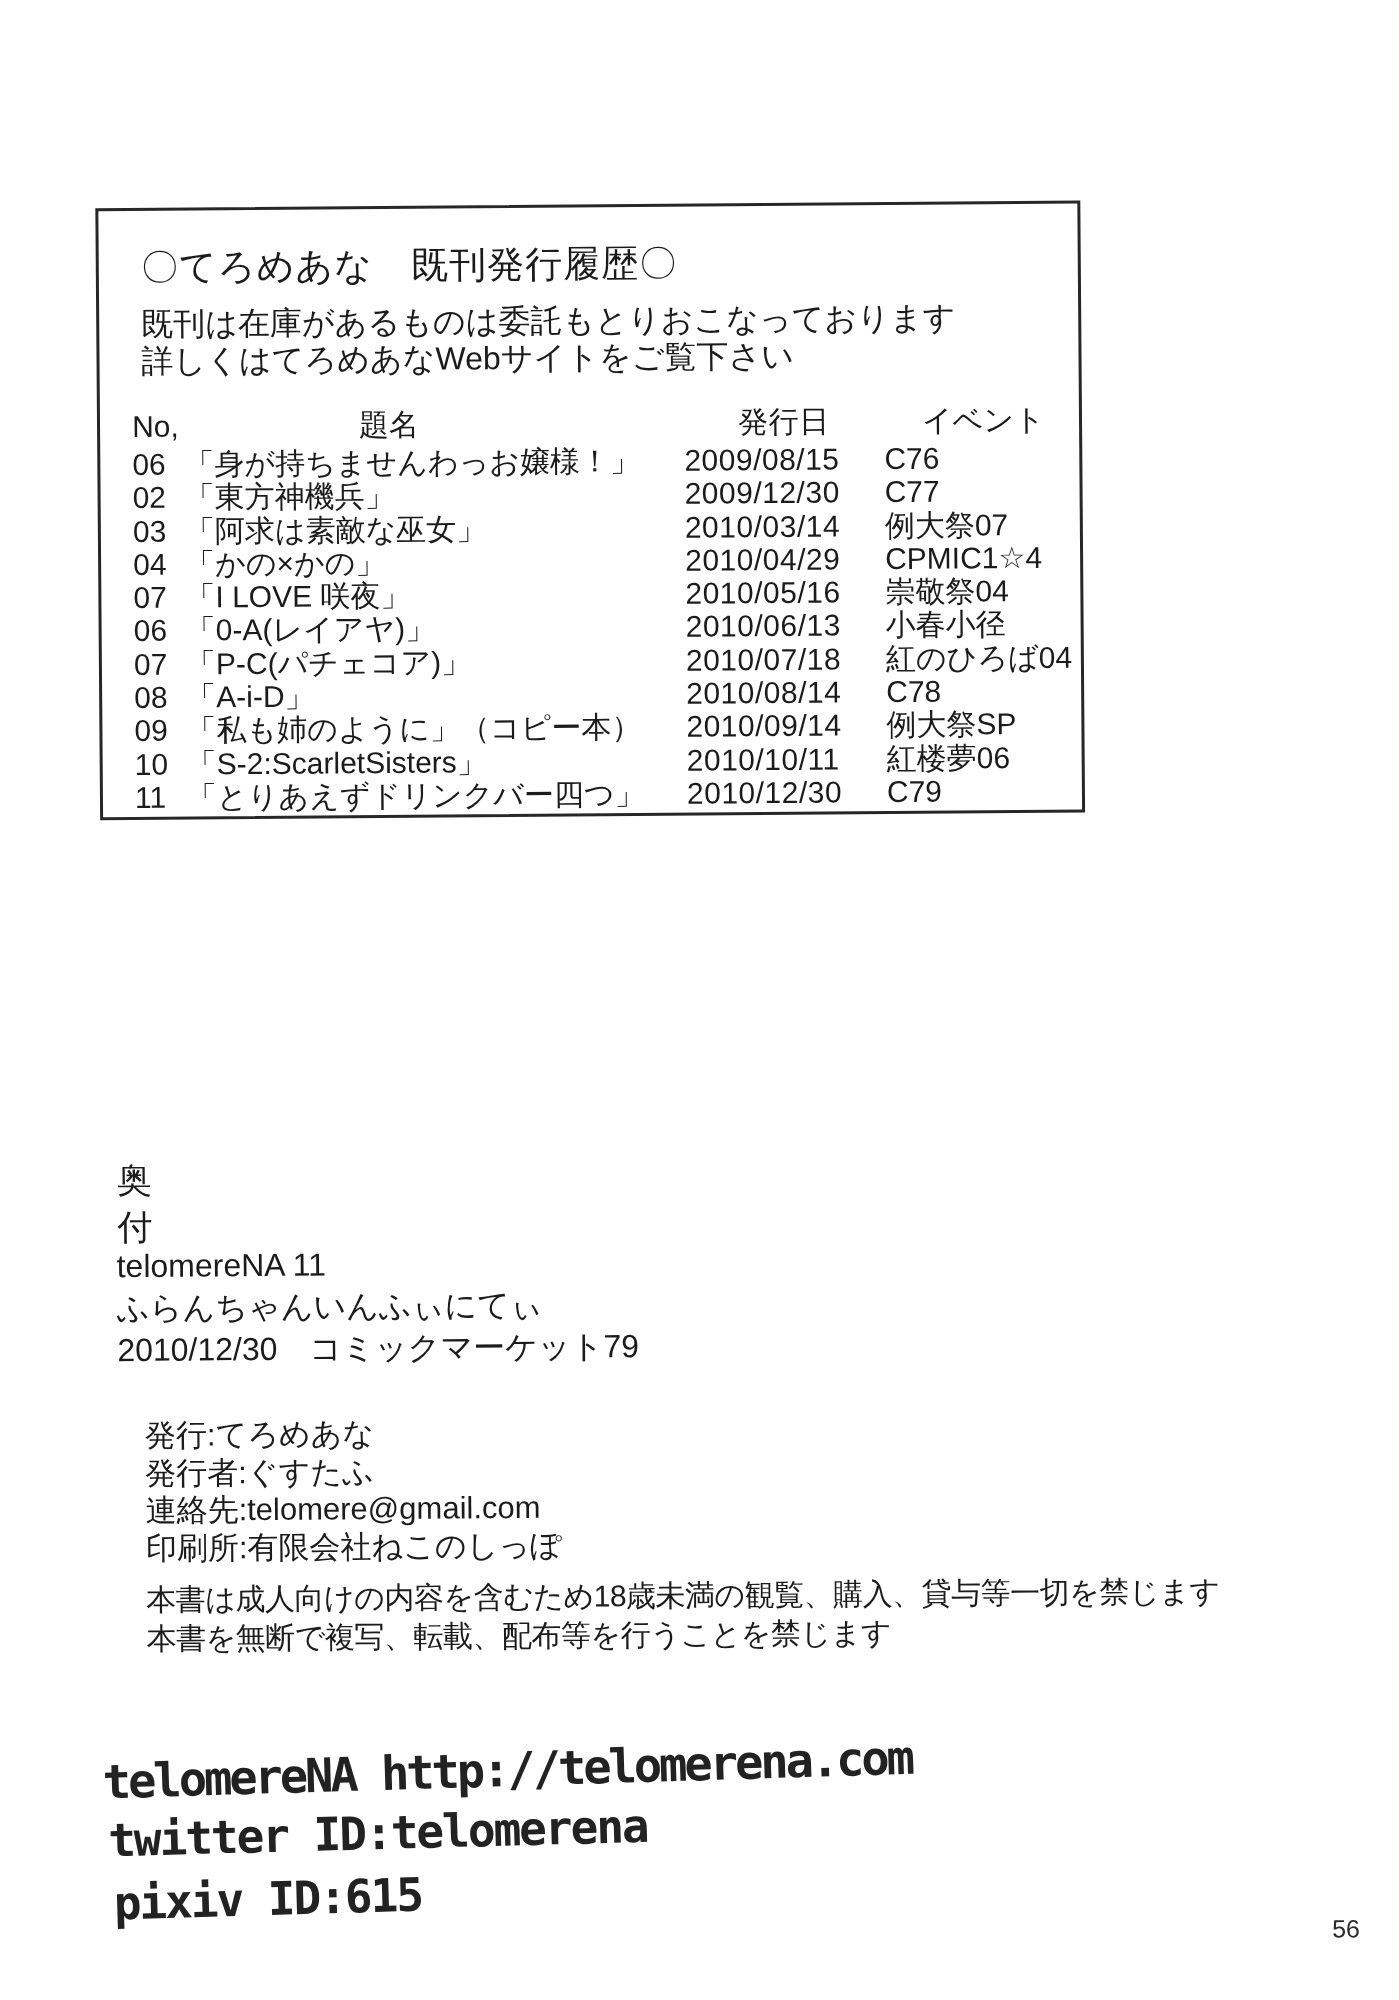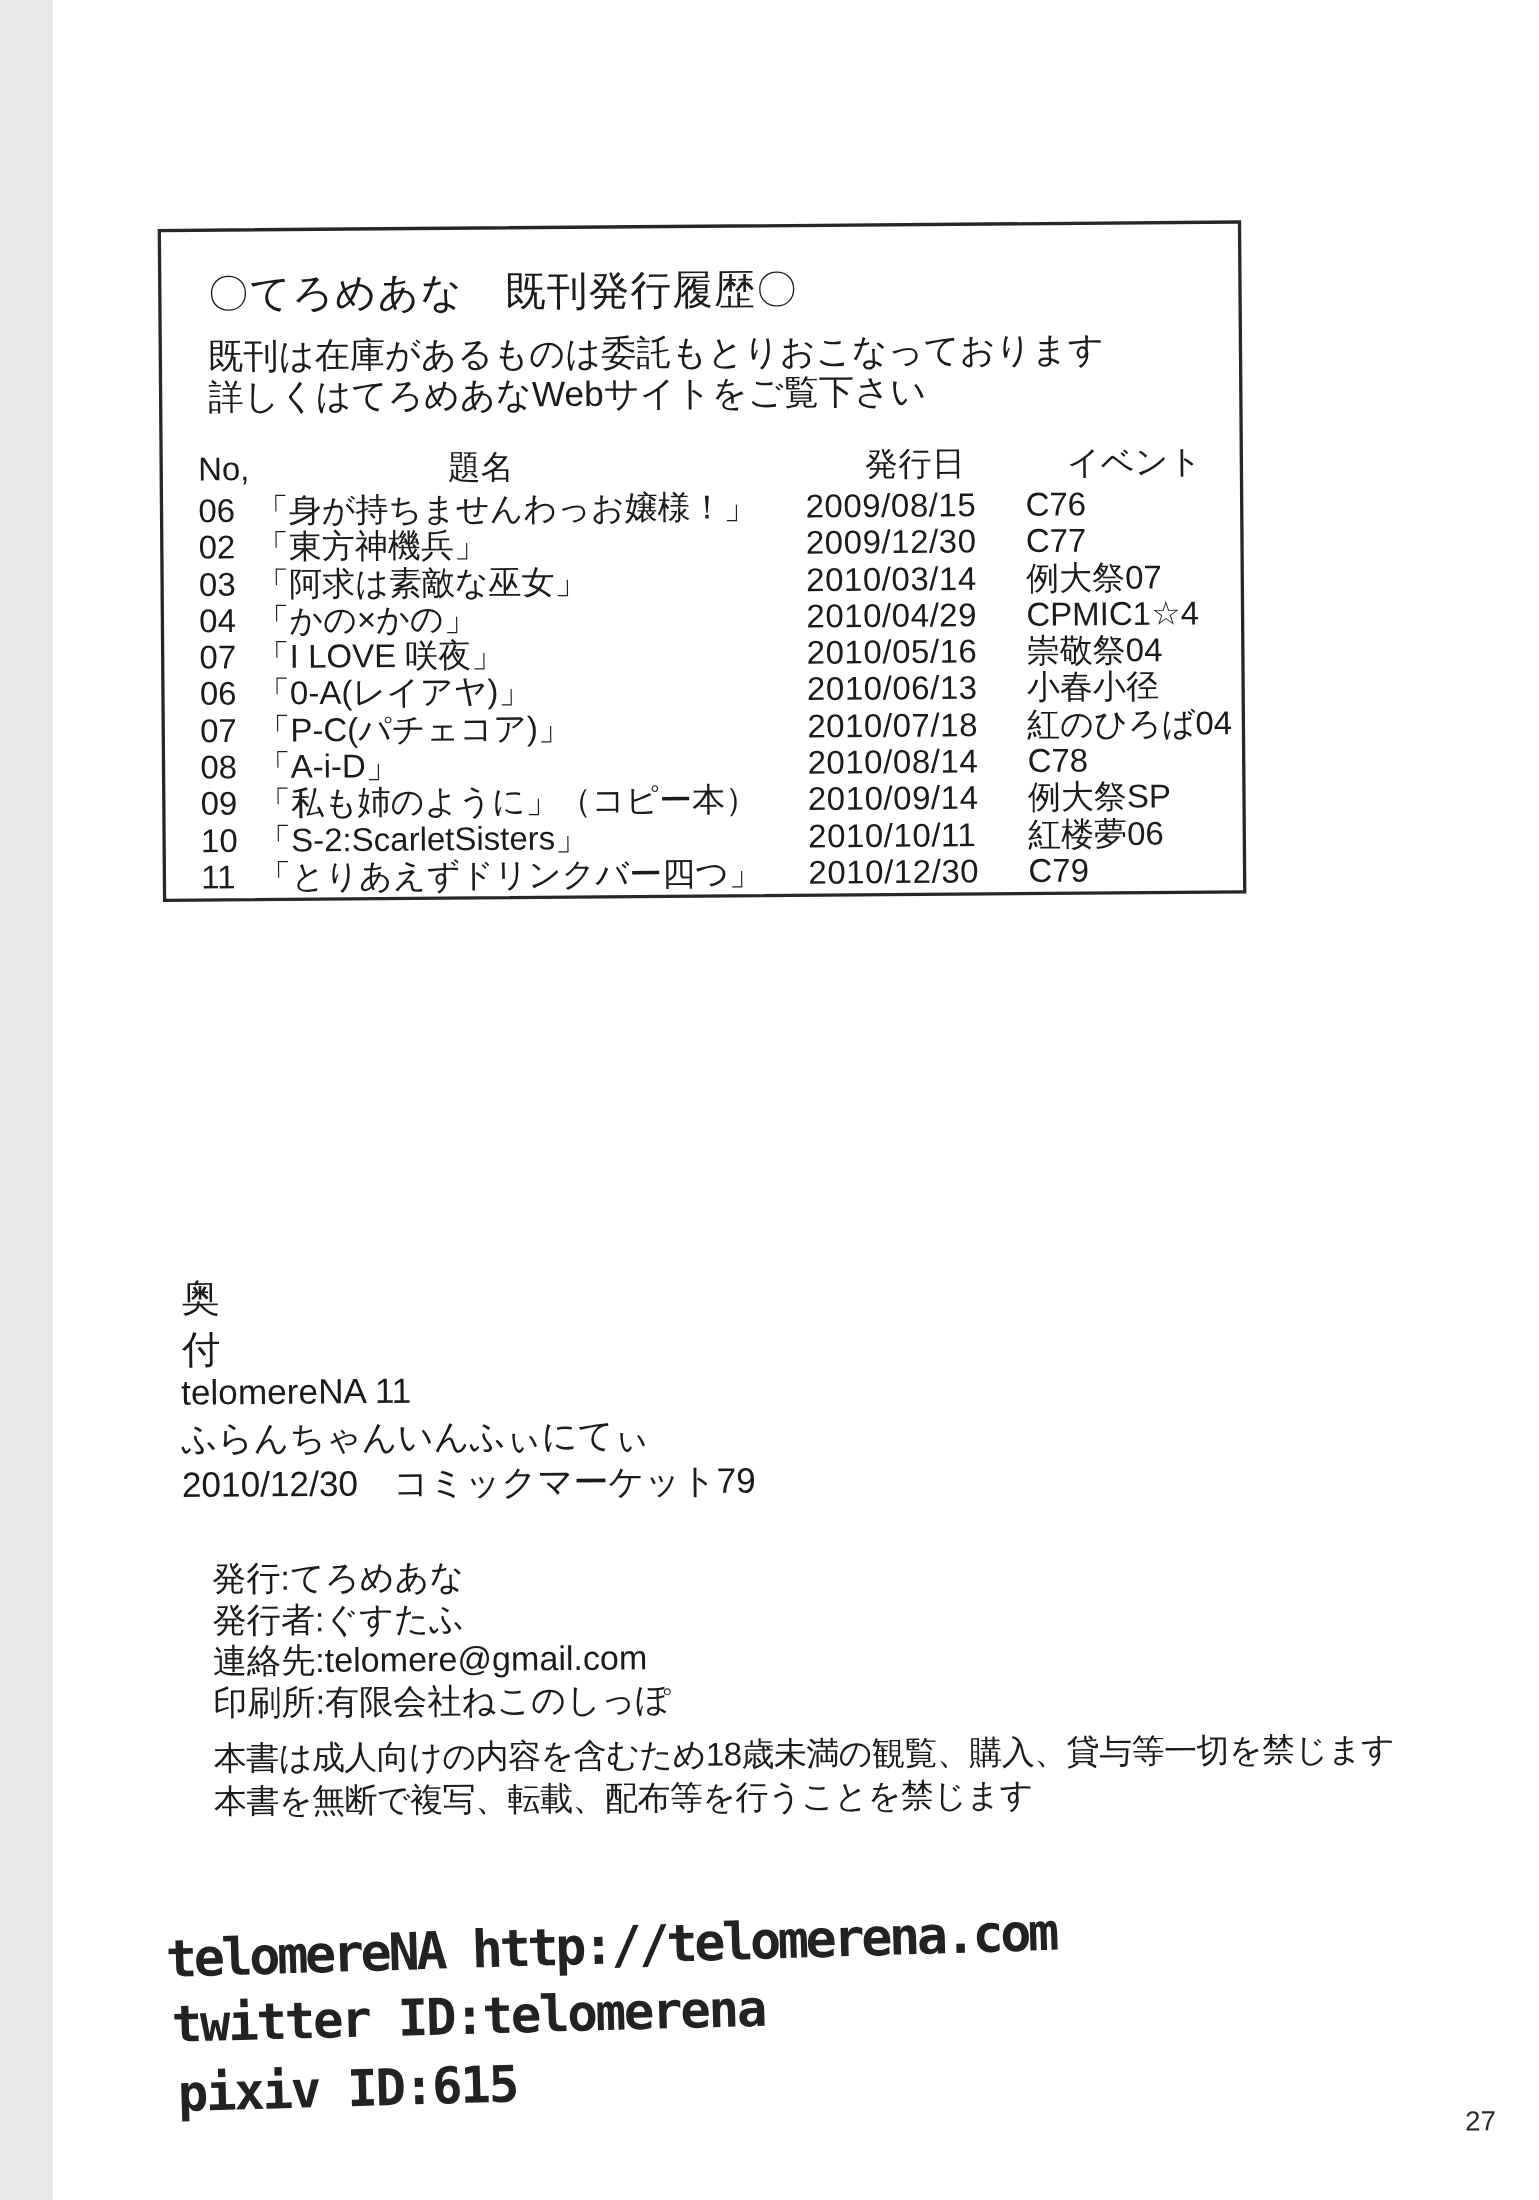--- a/index.html
+++ b/index.html
@@ -12,21 +12,20 @@
     height: 2000px;
     position: relative;
     overflow: hidden;
     font-family: "Liberation Sans", sans-serif;
     color: #1b1b1b;
   }
   .page {
     position: absolute;
     inset: 0;
     background: #ffffff;
-    margin-left: 48px;
   }
   .scan {
     position: absolute;
     inset: 0;
     transform: rotate(-0.45deg);
     transform-origin: 55% 40%;
   }
 
   
   .history-box {
@@ -274,15 +273,15 @@
         <div>本書を無断で複写、転載、配布等を行うことを禁じます</div>
       </div>
     </div>
 
     <div class="footer">
       <div class="f-line f-web">telomereNA http://telomerena.com</div>
       <div class="f-line f-twitter">twitter ID:telomerena</div>
       <div class="f-line f-pixiv">pixiv ID:615</div>
     </div>
 
-    <div class="pageno">27</div>
+    <div class="pageno">56</div>
   </div>
 </div>
 
 </body></html>

